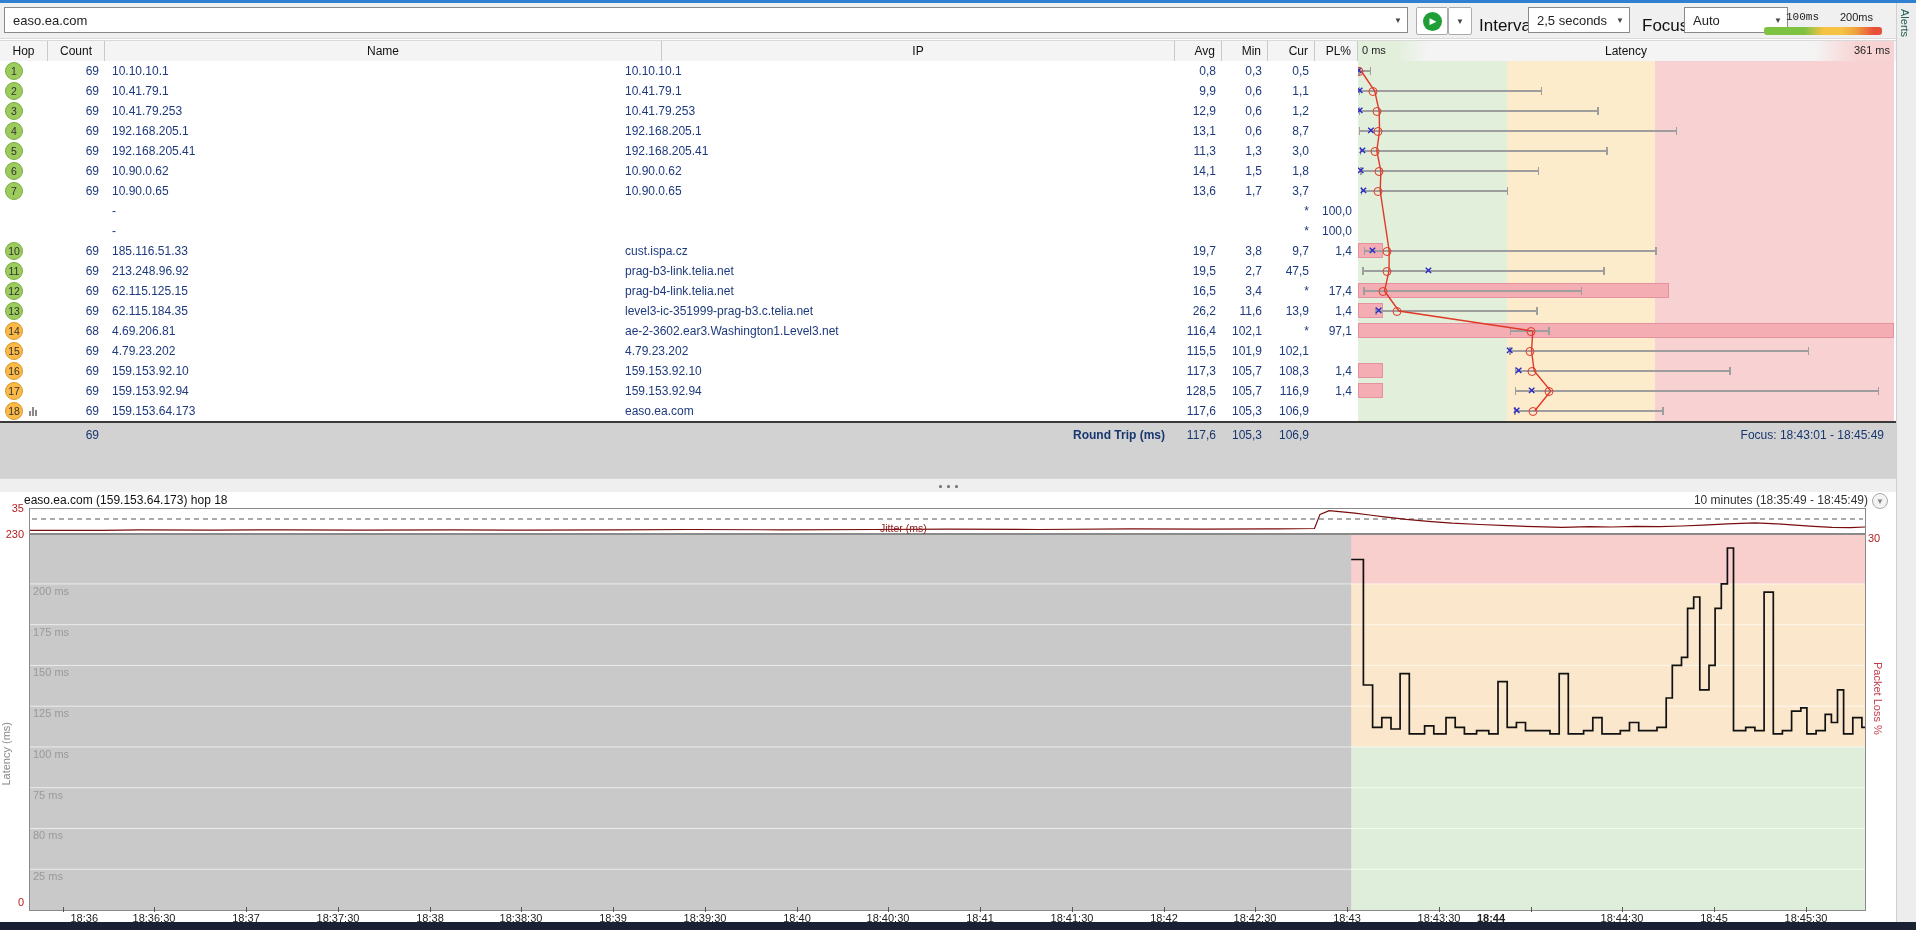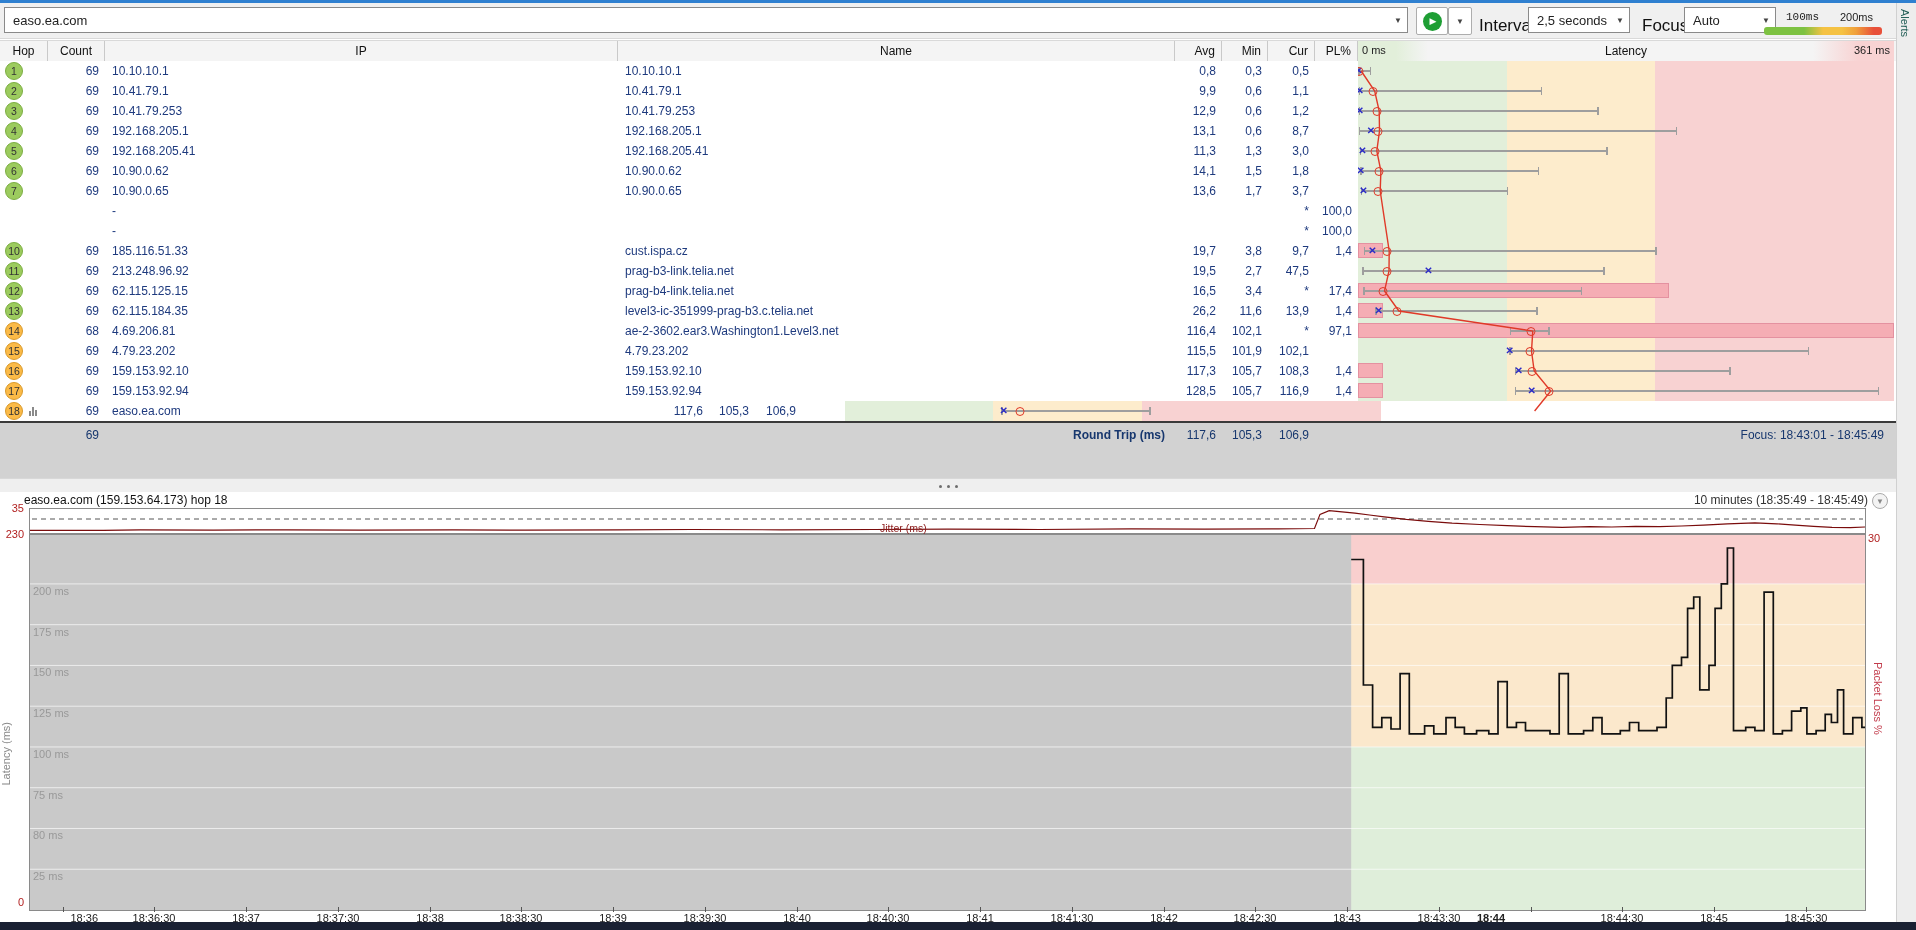--- a/index.html
+++ b/index.html
@@ -87,38 +87,38 @@
     <div id="play-btn" class="abs">
       <span id="play-circle">▶</span>
     </div>
     <div id="play-dd" class="abs">▼</div>
     <span class="tool-label" style="left:1479px;">Interval</span>
     <div class="combo" style="left:1528px;top:4px;width:102px;">
       <span class="val">2,5 seconds</span>
       <span class="arr">▼</span>
     </div>
     <span class="tool-label" style="left:1642px;">Focus</span>
-    <div class="combo" style="left:1684px;top:4px;width:92px;">
+    <div class="combo" style="left:1684px;top:4px;width:104px;">
       <span class="val">Auto</span>
       <span class="arr">▼</span>
     </div>
     <span class="legend-lab" style="left:1786px;font-family:Liberation Mono, monospace;">100ms</span>
     <span class="legend-lab" style="left:1840px;">200ms</span>
     <div id="legend-bar" class="abs" style="background: linear-gradient(90deg, rgb(125, 194, 66) 0%, rgb(125, 194, 66) 34%, rgb(245, 194, 67) 50%, rgb(245, 194, 67) 66%, rgb(240, 160, 60) 78%, rgb(232, 80, 58) 93%);"></div>
   </div>
 
   <div id="alerts" class="abs">
     <span class="txt">Alerts</span>
   </div>
 
   <div id="thead" class="abs">
     <div class="th c-hop">Hop</div>
     <div class="th c-count">Count</div>
+    <div class="th c-name">Name</div>
     <div class="th c-ip">IP</div>
-    <div class="th c-name">Name</div>
     <div class="th c-avg num">Avg</div>
     <div class="th c-min num">Min</div>
     <div class="th c-cur num">Cur</div>
     <div class="th c-pl num">PL%</div>
     <div class="th c-graph">
       <span class="g-left">0 ms</span>
       <span class="g-center">Latency</span>
       <span class="g-right">361 ms</span>
     </div>
   </div>
@@ -438,20 +438,21 @@
       <div class="trow" style="top: 340px;">
         <div class="td c-hop">
           <span class="badge orange">18</span>
           <span class="mini-chart">
             <i style="height: 5px;"></i>
             <i style="height: 9px;"></i>
             <i style="height: 6px;"></i>
           </span>
         </div>
         <div class="td c-count num">69</div>
+        <div class="td c-ip">159.153.64.173</div>
         <div class="td c-name">easo.ea.com</div>
         <div class="td c-avg num">117,6</div>
         <div class="td c-min num">105,3</div>
         <div class="td c-cur num">106,9</div>
         <div class="td c-pl num"></div>
         <div class="td c-graph gcell" style="background: linear-gradient(90deg, rgb(226, 239, 218) 0px, rgb(226, 239, 218) 148.5px, rgb(253, 236, 204) 148.5px, rgb(253, 236, 204) 297px, rgb(248, 210, 210) 297px);">
           <div class="range" style="left: 156.3px; width: 148px;"></div>
           <div class="rtick" style="left: 156.3px;"></div>
           <div class="rtick" style="left: 304.4px;"></div>
           <span class="curx" style="left: 158.7px;">✕</span>

